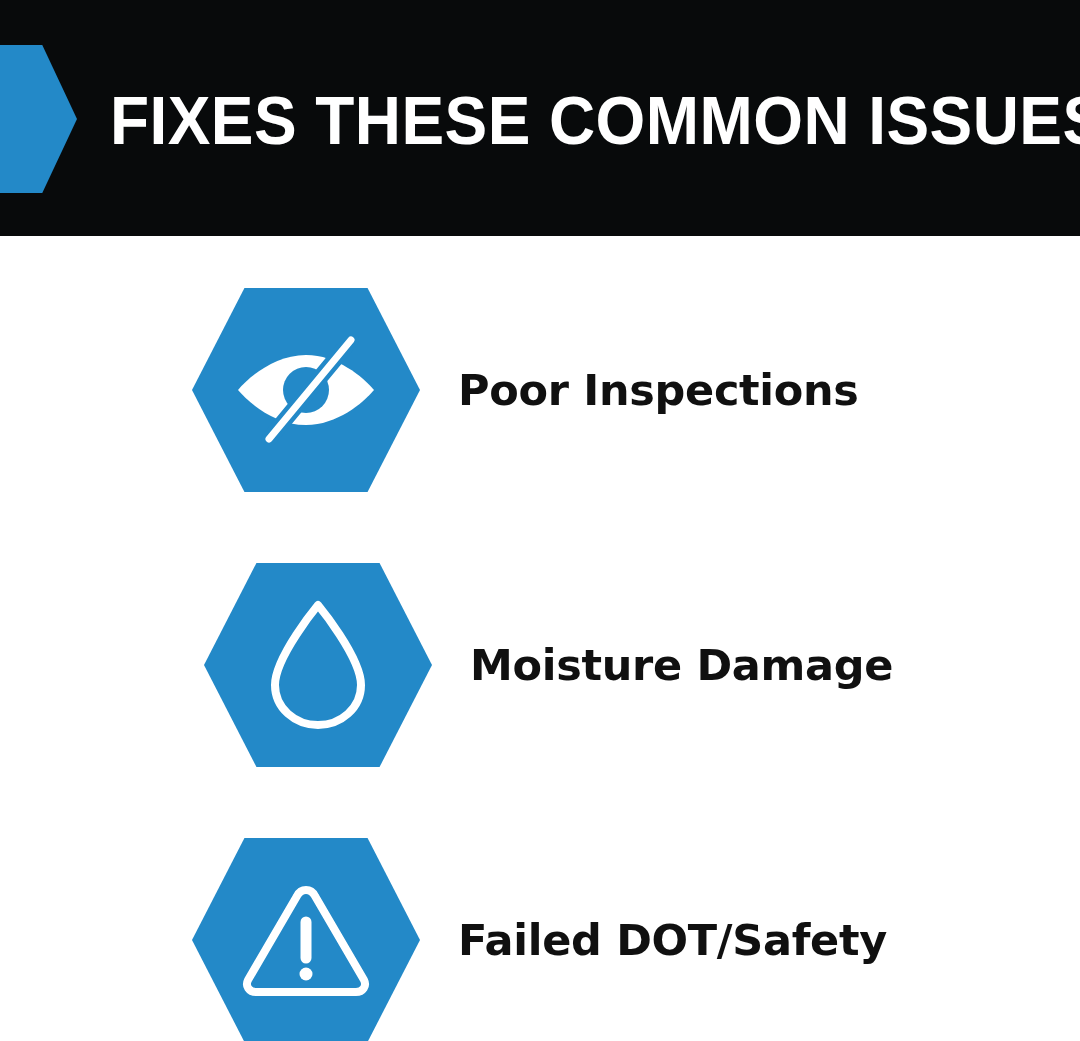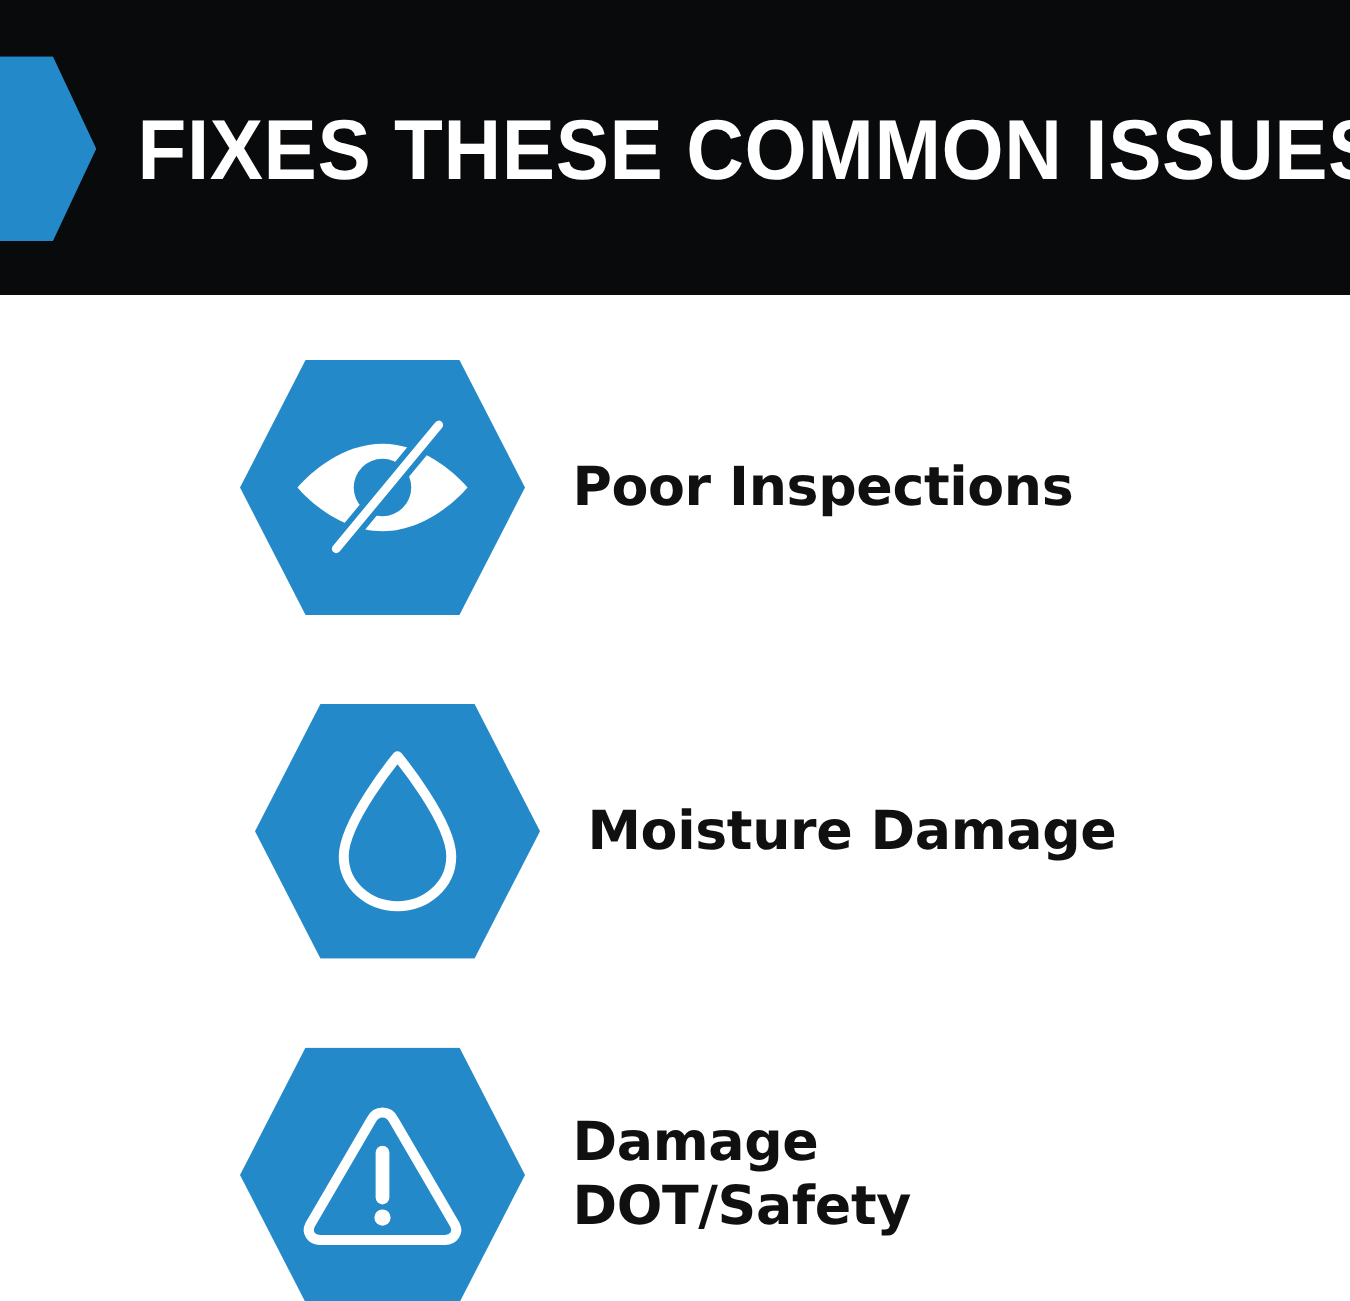--- a/index.html
+++ b/index.html
@@ -138,17 +138,17 @@
 
   <div class="issue-row row-2">
     <div class="hex-badge">
       <svg width="132" height="116" viewBox="0 0 132 116">
         <path d="M66 8 C70 8 73 10 75 14 L124 98 C127 104 123 110 116 110 L16 110 C9 110 5 104 8 98 L57 14 C59 10 62 8 66 8 Z" fill="none" stroke="#ffffff" stroke-width="8" stroke-linejoin="round"></path>
         <path d="M66 40 L66 76" stroke="#ffffff" stroke-width="11" stroke-linecap="round" fill="none"></path>
         <circle cx="66" cy="92" r="6.5" fill="#ffffff"></circle>
       </svg>
     </div>
     <div class="issue-label">
-      <span class="line">Damage DOT/Safety</span>
+      <span class="line">Failed DOT/Safety</span>
     </div>
   </div>
 
 </div>
 
 </body></html>

